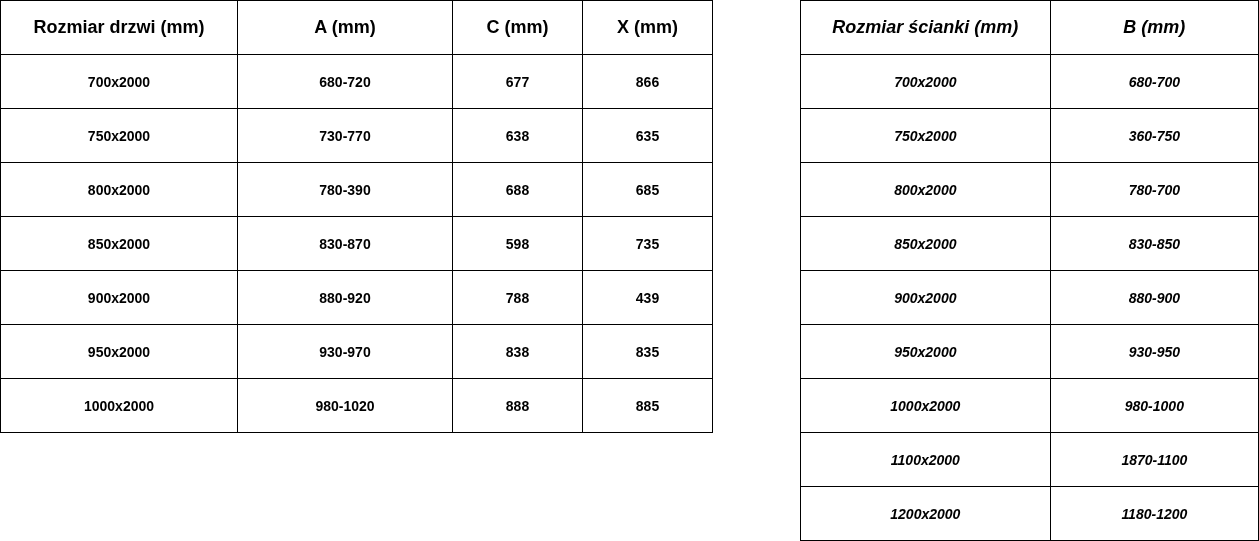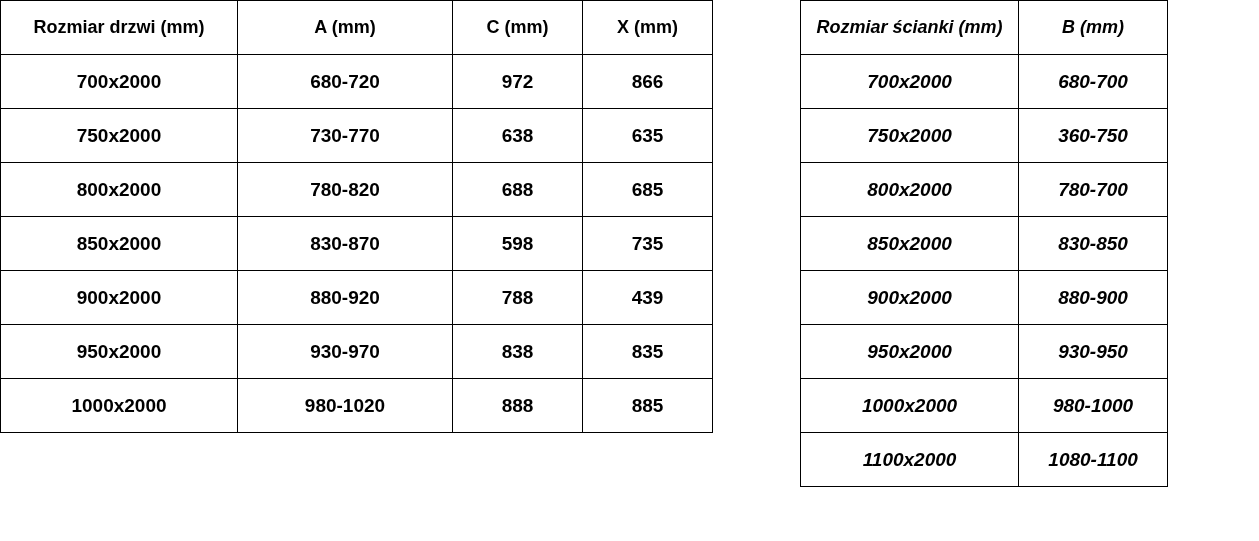--- a/index.html
+++ b/index.html
@@ -9,40 +9,40 @@
   }
   body {
     width: 1259px;
     height: 541px;
     font-family: "Liberation Sans", sans-serif;
     color: #000000;
     overflow: hidden;
   }
   .page {
     position: relative;
-    width: 1168px;
+    width: 1259px;
     height: 541px;
   }
   .table-wrap {
     position: absolute;
     top: 0;
   }
   #doors-table-wrap { left: 0; }
   #wall-table-wrap  { left: 800px; font-style: italic; }
 
   table.data-table {
     border-collapse: collapse;
     table-layout: fixed;
   }
   table.data-table td,
   table.data-table th {
     border: 1px solid #000000;
     text-align: center;
     vertical-align: middle;
-    font-size: 19px;
+    font-size: 14px;
     font-weight: bold;
     padding: 0;
     height: 54px;
     box-sizing: border-box;
     white-space: nowrap;
   }
   table.data-table th {
     font-size: 18px;
   }
 
@@ -74,32 +74,32 @@
           <th>Rozmiar drzwi (mm)</th>
           <th>A (mm)</th>
           <th>C (mm)</th>
           <th>X (mm)</th>
         </tr>
       </thead>
       <tbody>
         <tr>
           <td>700x2000</td>
           <td>680-720</td>
-          <td>972</td>
+          <td>677</td>
           <td>866</td>
         </tr>
         <tr>
           <td>750x2000</td>
           <td>730-770</td>
           <td>638</td>
           <td>635</td>
         </tr>
         <tr>
           <td>800x2000</td>
-          <td>780-820</td>
+          <td>780-390</td>
           <td>688</td>
           <td>685</td>
         </tr>
         <tr>
           <td>850x2000</td>
           <td>830-870</td>
           <td>598</td>
           <td>735</td>
         </tr>
         <tr>
@@ -160,19 +160,23 @@
         <tr>
           <td>950x2000</td>
           <td>930-950</td>
         </tr>
         <tr>
           <td>1000x2000</td>
           <td>980-1000</td>
         </tr>
         <tr>
           <td>1100x2000</td>
-          <td>1080-1100</td>
+          <td>1870-1100</td>
+        </tr>
+        <tr>
+          <td>1200x2000</td>
+          <td>1180-1200</td>
         </tr>
       </tbody>
     </table>
   </div>
 
 </div>
 
 </body></html>

